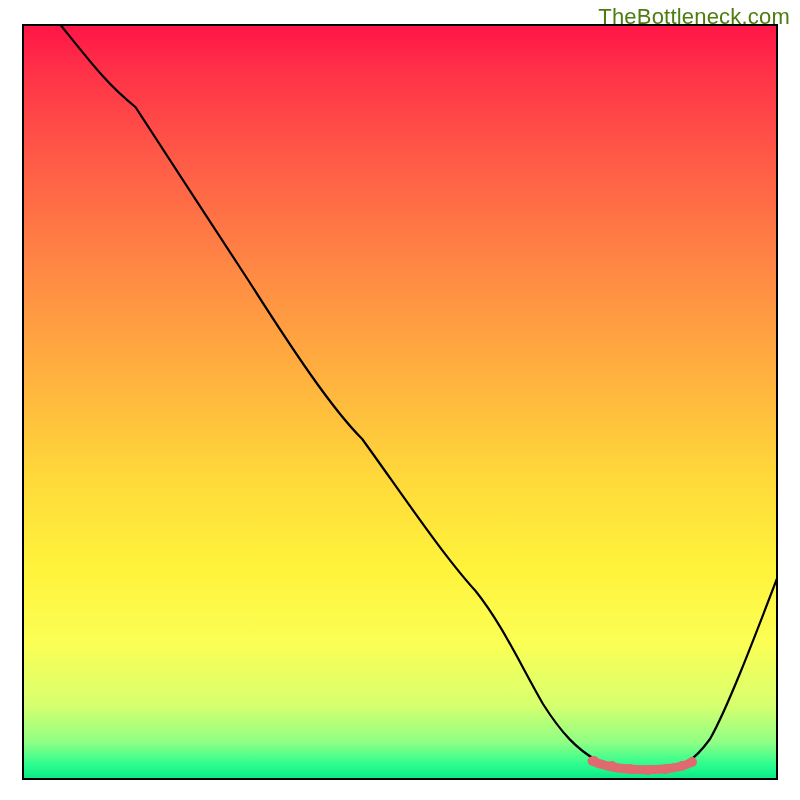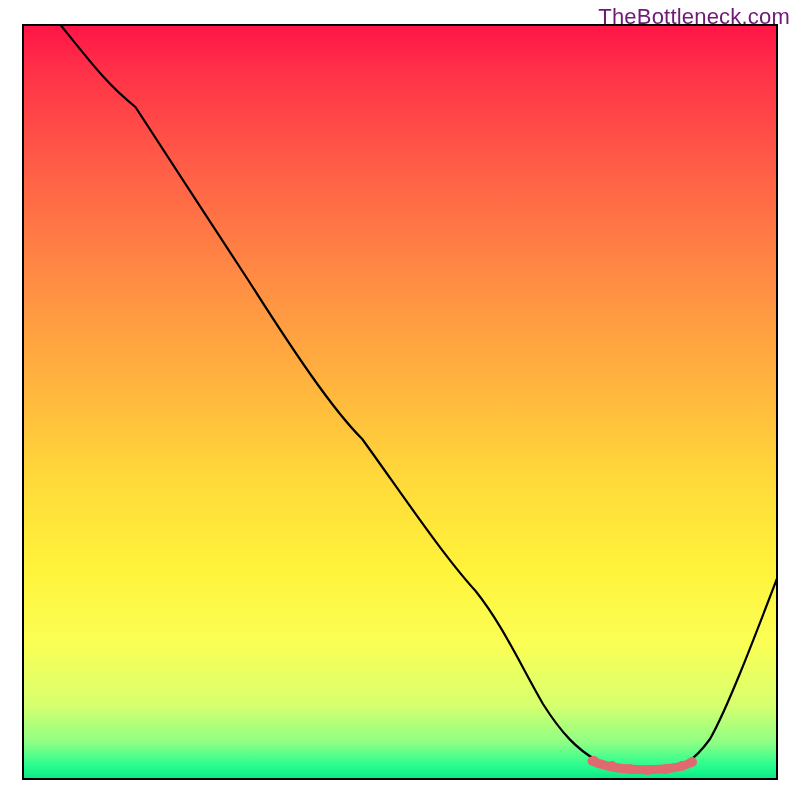--- a/index.html
+++ b/index.html
@@ -14,21 +14,21 @@
     position: relative;
     width: 800px;
     height: 800px;
   }
   .watermark {
     position: absolute;
     top: 4px;
     right: 10px;
     font-size: 22px;
     font-weight: 500;
-    color: #701a75;
+    color: #4d7c0f;
     letter-spacing: 0.2px;
     z-index: 10;
   }
   .plot {
     position: absolute;
     left: 22px;
     top: 24px;
     width: 756px;
     height: 756px;
     box-sizing: border-box;

